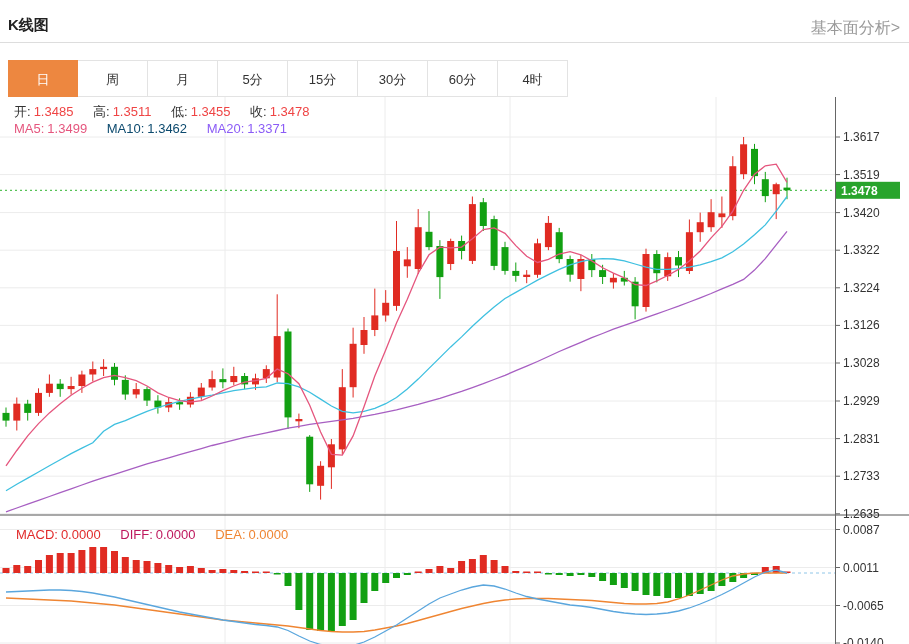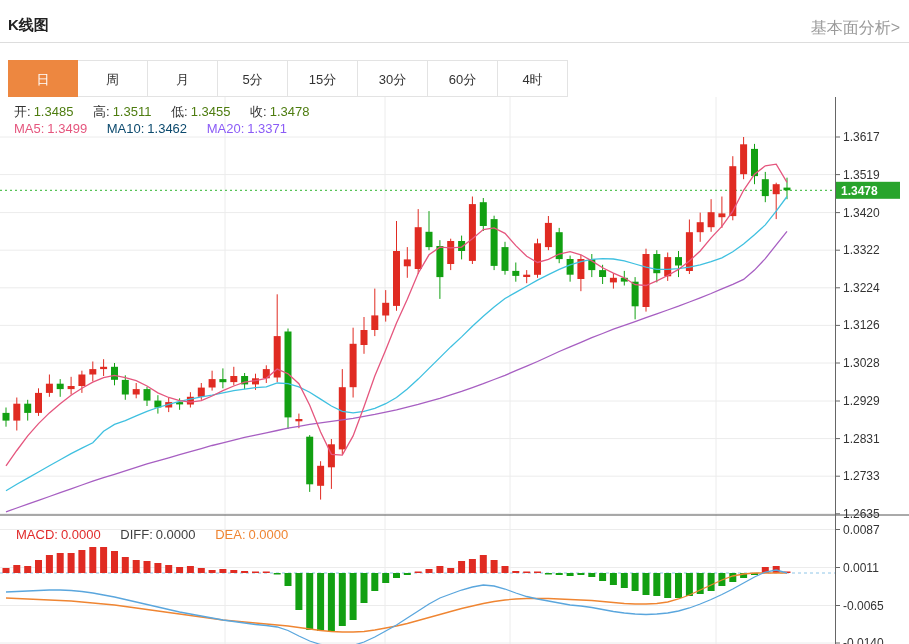--- a/index.html
+++ b/index.html
@@ -13,23 +13,23 @@
   .tab:first-child{border-left:1px solid #e3e3e3;}
   .tab.active{background:#ed8740;border-color:#ed8740;color:#fff;}
   .chart{position:relative;width:909px;height:556px;}
   #svghost{position:absolute;left:0;top:0;width:784px;height:556px;}
   .infobar{position:absolute;font-size:13px;white-space:nowrap;z-index:5;}
   .row1{left:14px;top:6px;color:#333;}
   .row2{left:14px;top:24px;}
   .macdrow{left:16px;top:430px;}
   .sp{margin-right:16px;}
   .lblsp{margin-right:3px;}
-  .val-g{color:#4d7c0f;}
+  .val-g{color:#ef4444;}
   .c-ma5{color:#e5567e;}.c-ma10{color:#0c4a6e;}.c-ma20{color:#8b5cf6;}
-  .c-macd{color:#e12b2b;}.c-diff{color:#404040;}.c-dea{color:#ef8532;}
+  .c-macd{color:#e12b2b;}.c-diff{color:#be185d;}.c-dea{color:#ef8532;}
 </style>
 </head>
 <body>
 
 <div class="hdr">
   <div class="title">K线图</div>
   <div class="link">基本面分析&gt;</div>
 </div>
 
 <div class="tabs" id="tabs">

